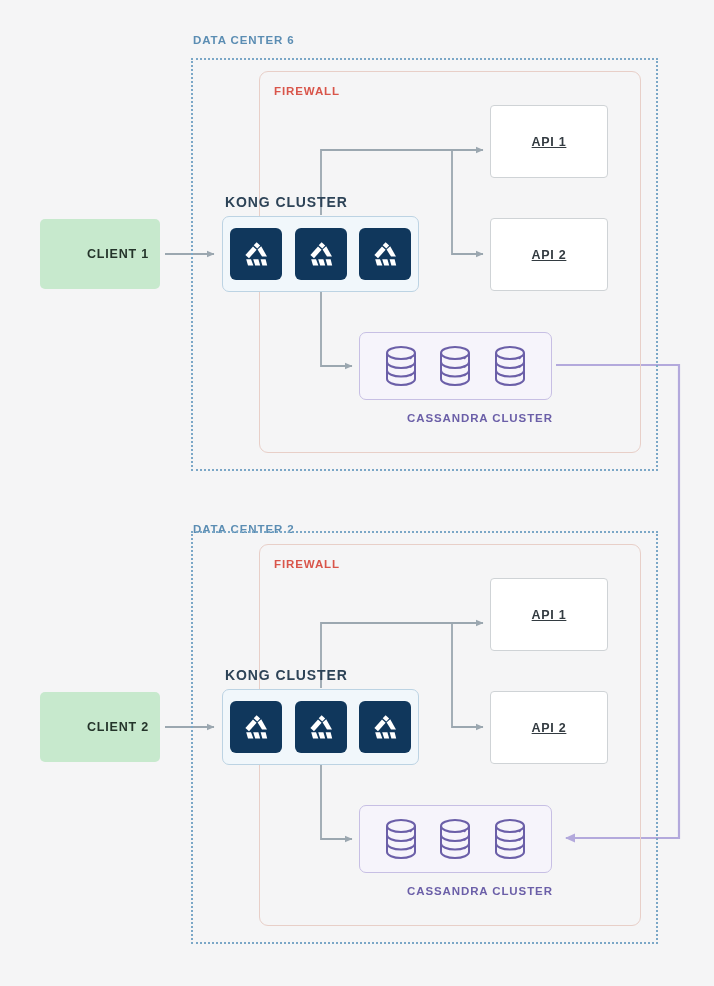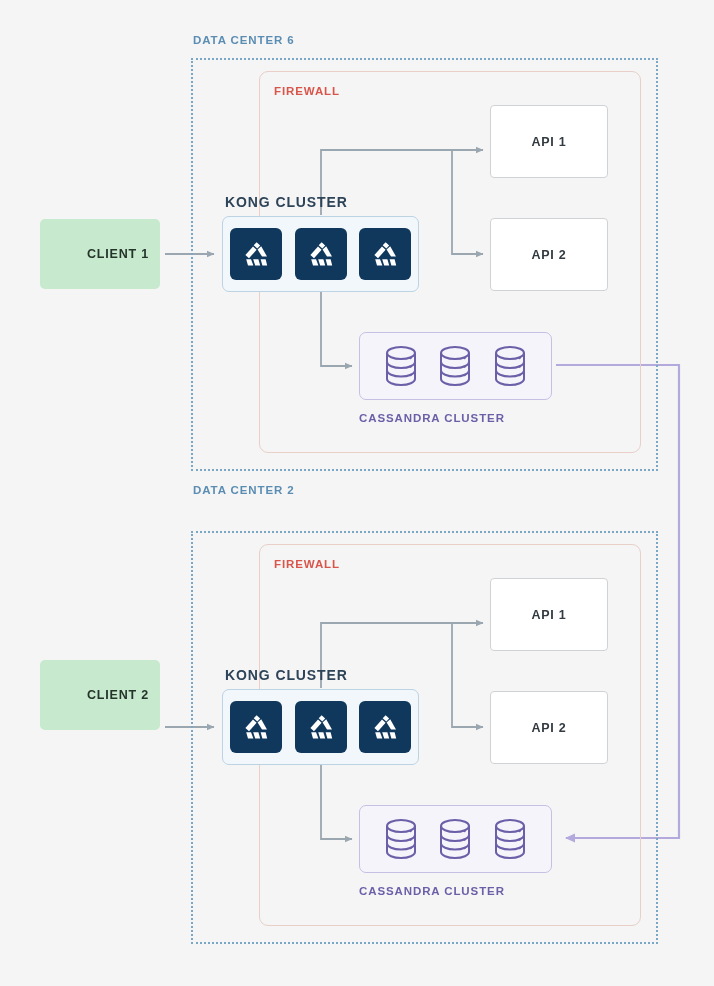--- a/index.html
+++ b/index.html
@@ -79,20 +79,21 @@
     border: 1.3px solid #cfd3d6;
     border-radius: 4px;
     display: flex;
     align-items: center;
     justify-content: center;
     color: #333b41;
     font-size: 12.5px;
     font-weight: bold;
     letter-spacing: 0.7px;
     box-sizing: border-box;
+    text-decoration: underline;
   }
 
   
   .kong-cluster {
     position: absolute;
     background: #f1f7fb;
     border: 1.6px solid #bcd3e3;
     border-radius: 7px;
     box-sizing: border-box;
     display: flex;
@@ -133,20 +134,21 @@
     justify-content: space-around;
   }
   .db-icon { display: block; }
   .cass-label {
     position: absolute;
     color: #6b5fa8;
     font-size: 11.5px;
     font-weight: bold;
     letter-spacing: 0.9px;
     white-space: nowrap;
+    margin-left: 48px;
   }
 </style>
 </head>
 <body>
 
 <div id="canvas">
 
   <svg id="svg-layer" viewBox="0 0 714 986">
     <defs>
       <marker id="arrow-gray" markerWidth="9" markerHeight="9" refX="7.5" refY="4" orient="auto" markerUnits="userSpaceOnUse">
@@ -287,27 +289,27 @@
           <path d="M5,26.5 a14,6 0 0 0 28,0"></path>
         </g>
         <circle cx="28.5" cy="14" r="1.2" fill="#6b5fa8"></circle>
         <circle cx="28.5" cy="22.5" r="1.2" fill="#6b5fa8"></circle>
         <circle cx="28.5" cy="31" r="1.2" fill="#6b5fa8"></circle>
       </svg>
     </span>
   </div>
   <div class="cass-label" style="left:359px; top:412px;">CASSANDRA CLUSTER</div>
 
-  <div class="dc-label" style="left:193px; top:484px;">DATA CENTER 2</div>
+  <div class="dc-label" style="left:193px; top:523px;">DATA CENTER 2</div>
   <div class="dc-frame" style="left:191px; top:531px; width:467px; height:413px;"></div>
 
   <div class="fw-label" style="left:274px; top:558px;">FIREWALL</div>
   <div class="fw-frame" style="left:259px; top:544px; width:382px; height:382px;"></div>
 
-  <div class="client-box" style="left:40px; top:660px; width:120px; height:70px;">
+  <div class="client-box" style="left:40px; top:692px; width:120px; height:70px;">
     <span>CLIENT 2</span>
   </div>
 
   <div class="cluster-label" style="left:225px; top:667px;">KONG CLUSTER</div>
   <div class="kong-cluster" style="left:222px; top:689px; width:197px; height:76px;">
     <div class="kong-node">
       <span>
         <svg width="32" height="32" viewBox="0 0 32 32" aria-hidden="true">
           <path fill="#ffffff" d="M16.6 4.2 L20.2 7.4 L17.3 10.4 L13.7 7.2 Z"></path>
           <path fill="#ffffff" d="M13.0 8.6 L16.6 11.8 L9.0 20.2 L5.4 17.0 Z"></path>

